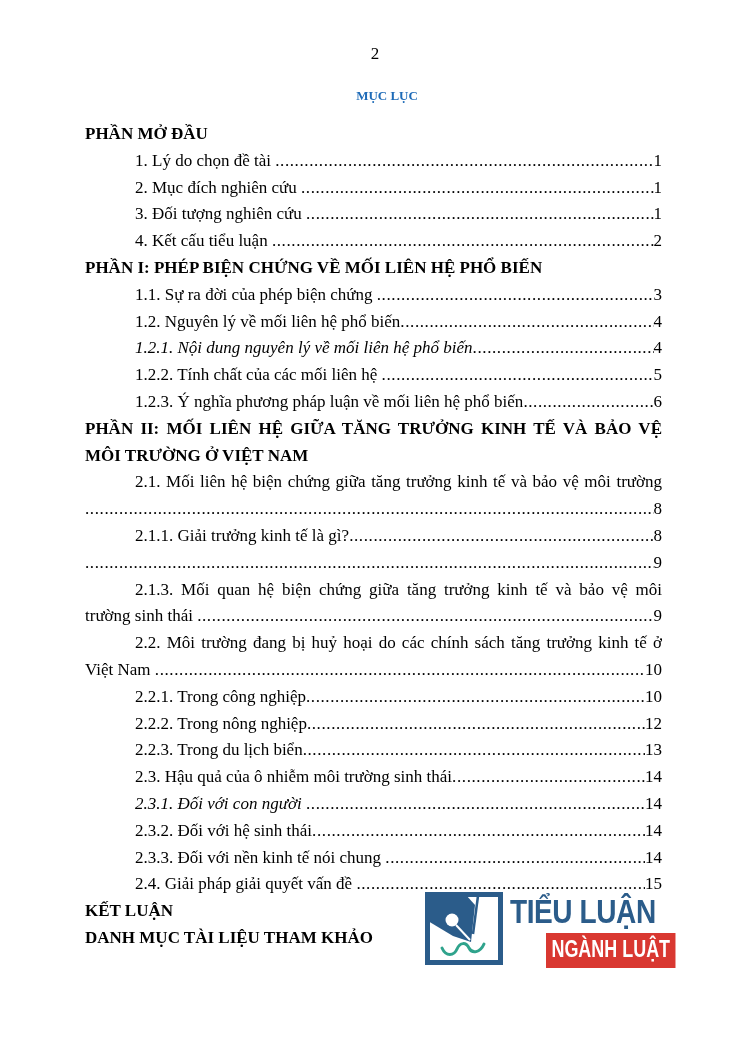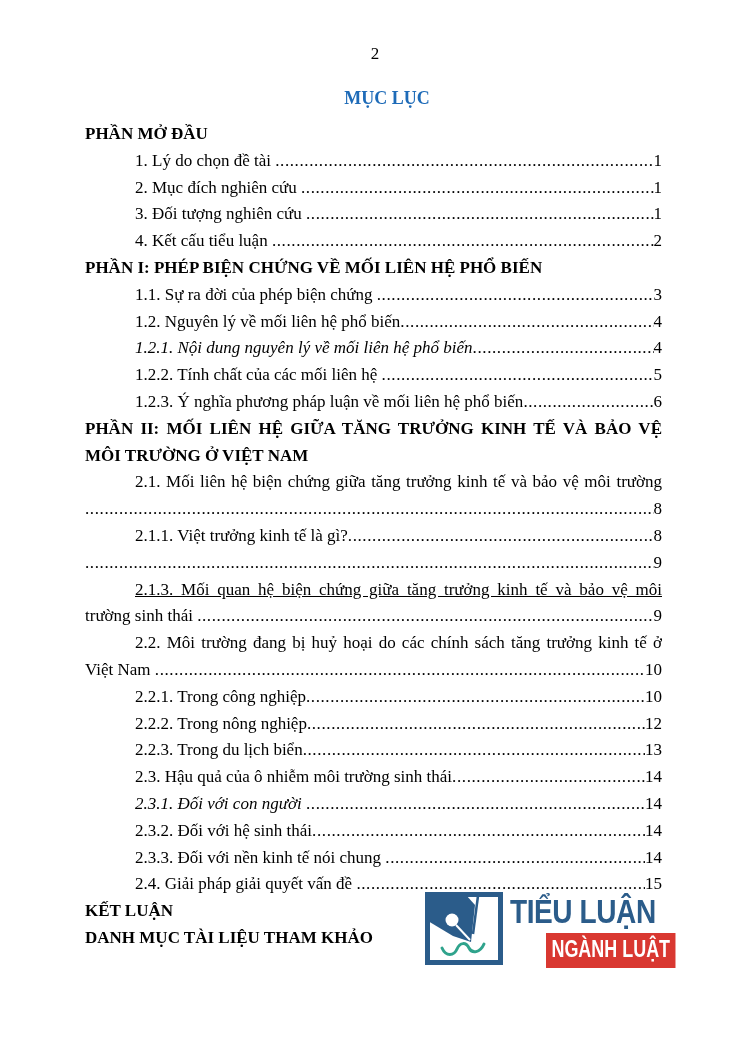--- a/index.html
+++ b/index.html
@@ -15,21 +15,21 @@
   .pageno {
     position: absolute;
     top: 44px; left: 0; right: 0;
     text-align: center;
     font-size: 17px;
   }
   .doc-title {
     position: absolute;
     top: 88px; left: 0; right: 0;
     text-align: center;
-    font-size: 18px;
+    font-size: 13px;
     font-weight: bold;
     color: var(--title-blue, #1E6BB8);
     margin-left: 24px;
   }
   .toc {
     position: absolute;
     left: 85px;
     top: 121px;
     width: 577px;
     font-size: 17px;
@@ -172,29 +172,29 @@
         <span class="leader"></span>
         <span class="toc-page">8</span>
       </div>
       <div class="toc-line jline" style="padding-left: 50px;">2.1. Mối liên hệ biện chứng giữa tăng trưởng kinh tế và bảo vệ môi trường</div>
       <div class="toc-line">
         <span class="toc-text" style="padding-left: 0px;"></span>
         <span class="leader"></span>
         <span class="toc-page">8</span>
       </div>
       <div class="toc-line">
-        <span class="toc-text" style="padding-left: 50px;">2.1.1. Việt trưởng kinh tế là gì?</span>
+        <span class="toc-text" style="padding-left: 50px;">2.1.1. Giải trưởng kinh tế là gì?</span>
         <span class="leader"></span>
         <span class="toc-page">8</span>
       </div>
       <div class="toc-line">
         <span class="leader"></span>
         <span class="toc-page">9</span>
       </div>
-      <div class="toc-line jline" style="padding-left: 50px; text-decoration: underline;">2.1.3. Mối quan hệ biện chứng giữa tăng trưởng kinh tế và bảo vệ môi</div>
+      <div class="toc-line jline" style="padding-left: 50px;">2.1.3. Mối quan hệ biện chứng giữa tăng trưởng kinh tế và bảo vệ môi</div>
       <div class="toc-line">
         <span class="toc-text" style="padding-left: 0px;">trường sinh thái </span>
         <span class="leader"></span>
         <span class="toc-page">9</span>
       </div>
       <div class="toc-line jline" style="padding-left: 50px;">2.2. Môi trường đang bị huỷ hoại do các chính sách tăng trưởng kinh tế ở</div>
       <div class="toc-line">
         <span class="toc-text" style="padding-left: 0px;">Việt Nam </span>
         <span class="leader"></span>
         <span class="toc-page">10</span>

